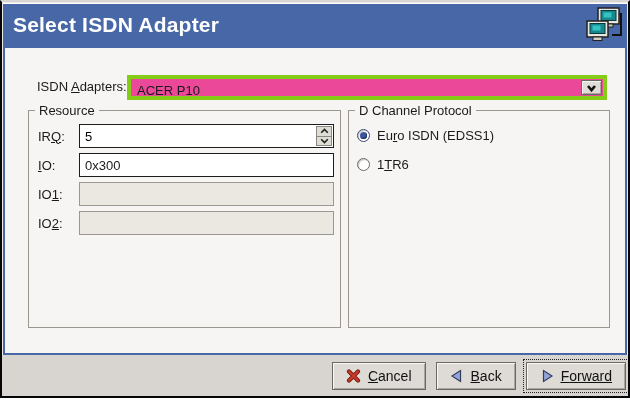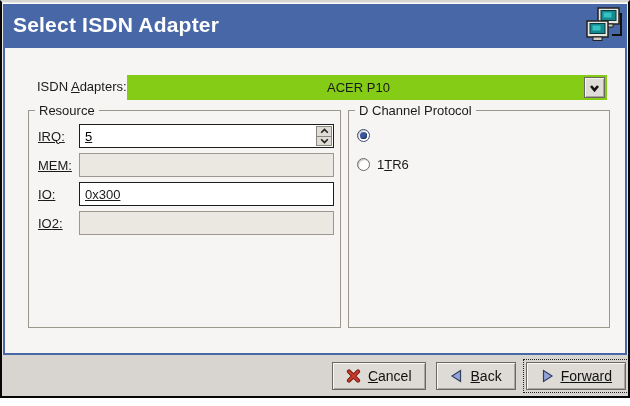--- a/index.html
+++ b/index.html
@@ -23,34 +23,34 @@
   
   .content {
     position:absolute; left:1px; right:1px; top:44px; height:309px;
     background:#f6f5f3; border:2px solid #4767a7;
   }
   .lbl { font-size:13px; color:#1a1a1a; white-space:nowrap; }
   .mn { text-decoration:underline; }
   .adapters-label { position:absolute; left:32px; top:31px; }
   .combo {
     position:absolute; left:122px; top:27px; width:480px; height:25px;
-    background:#84cc16; border:1px solid #84cc16; display:flex; align-items:stretch;text-align:center;
+    background:#ec4899; border:4px solid #84cc16; display:flex; align-items:stretch;
   }
   .combo-text { flex:1; font-size:13px; padding:4px 0 0 6px; overflow:hidden; white-space:nowrap; }
   .combo-btn {
     width:21px; margin:1px; background:#e0ddd8; border:1px solid #6b6762;
     box-shadow: inset 1px 1px 0 #f6f5f2, inset -1px -1px 0 #a9a49d;
     display:flex; align-items:center; justify-content:center; cursor:default;
   }
   
   .groupbox {
     position:absolute; top:62px; height:218px;
     border:1px solid #9b978f;
   }
-  .gb-resource { left:23px; width:313px;text-decoration:underline; }
+  .gb-resource { left:23px; width:313px; }
   .gb-dchannel { left:343px; width:262px;text-align:right; }
   .legend {
     position:absolute; top:-8px; left:6px; background:#f6f5f3;
     padding:0 4px; font-size:13px;
   }
   .g-rows { padding:13px 6px 0 9px; }
   .field-row { display:flex; align-items:center; height:24px; margin-bottom:5px; }
   .f-label { width:41px; flex:0 0 41px; }
   .tfield, .spinfield {
     flex:1; height:24px; border:1px solid #1c1c1c; background:#ffffff;
@@ -160,44 +160,45 @@
                 <span class="icon">
                     <svg width="9" height="6" viewBox="0 0 9 6">
                       <path d="M1.2,1.2 L4.5,4.6 L7.8,1.2" stroke="#222" stroke-width="1.6" fill="none"></path>
                     </svg>
                   </span>
               </div>
             </div>
           </div>
         </div>
 
-        <div class="field-row">
-          <span class="f-label lbl"><span></span><span class="mn">M</span><span>EM:</span></span>
-          <input class="tfield" disabled="" value="" style="">
-        </div>
 
         <div class="field-row">
           <span class="f-label lbl"><span></span><span class="mn">I</span><span>O:</span></span>
           <input class="tfield" value="0x300" style="">
         </div>
 
+        <div class="field-row">
+          <span class="f-label lbl"><span>IO</span><span class="mn">1</span><span>:</span></span>
+          <input class="tfield" disabled="" value="" style="">
+        </div>
 
         <div class="field-row">
           <span class="f-label lbl"><span>IO</span><span class="mn">2</span><span>:</span></span>
           <input class="tfield" disabled="" value="" style="">
         </div>
 
       </div>
     </div>
 
     <div class="groupbox gb-dchannel">
       <span class="legend">D Channel Protocol</span>
       <div class="radio-rows">
         <div class="radio-row">
           <span class="radio selected"></span>
+          <span class="lbl"><span>Eu</span><span class="mn">r</span><span>o ISDN (EDSS1)</span></span>
         </div>
         <div class="radio-row">
           <span class="radio"></span>
           <span class="lbl"><span>1</span><span class="mn">T</span><span>R6</span></span>
         </div>
       </div>
     </div>
 
   </div>
 

